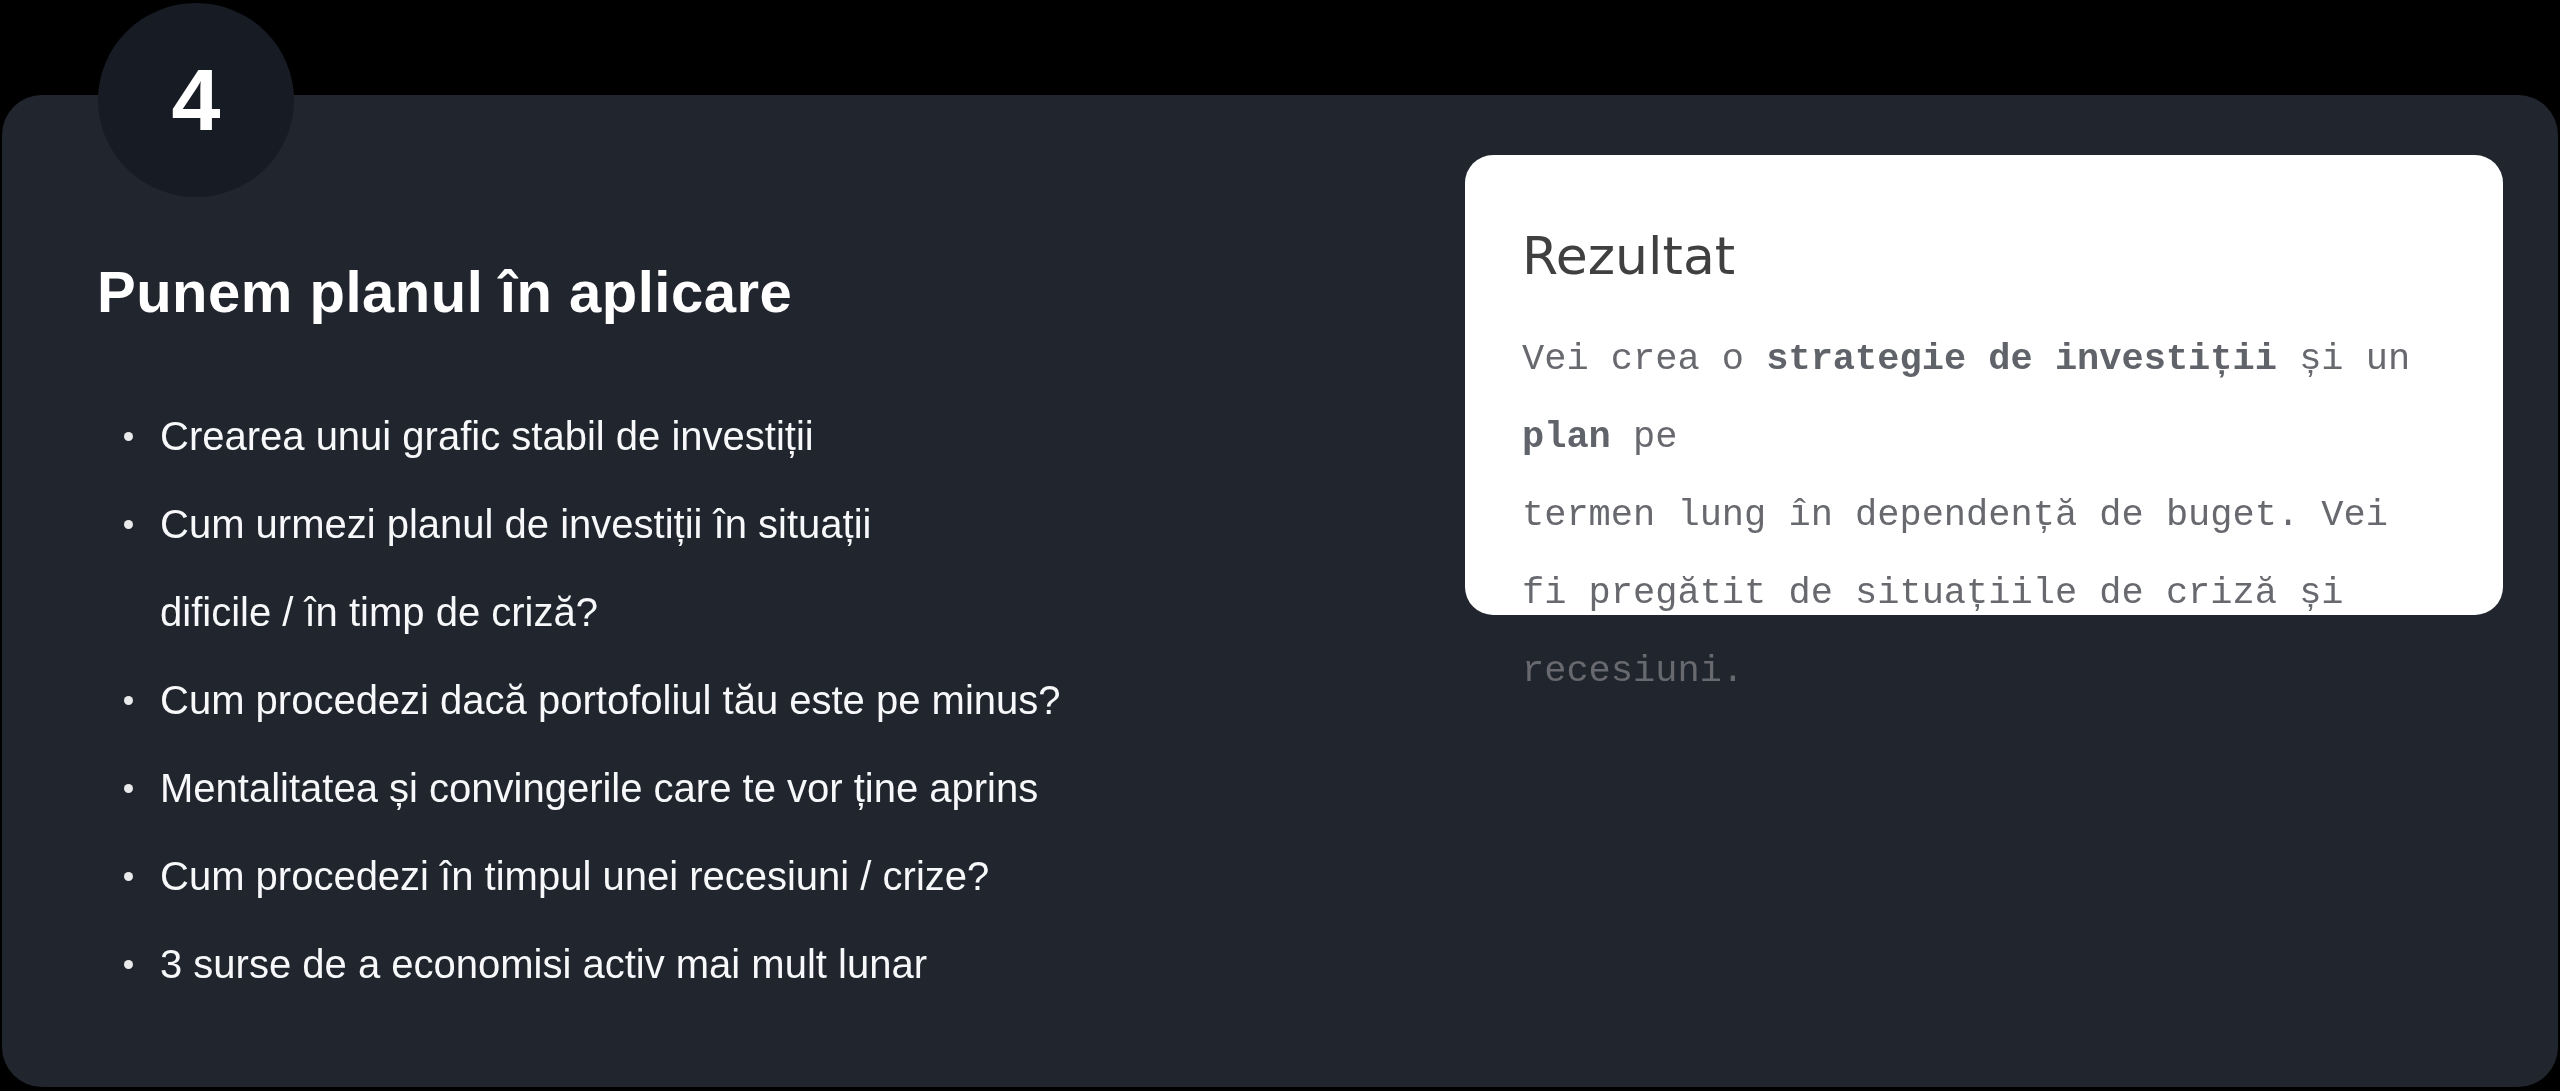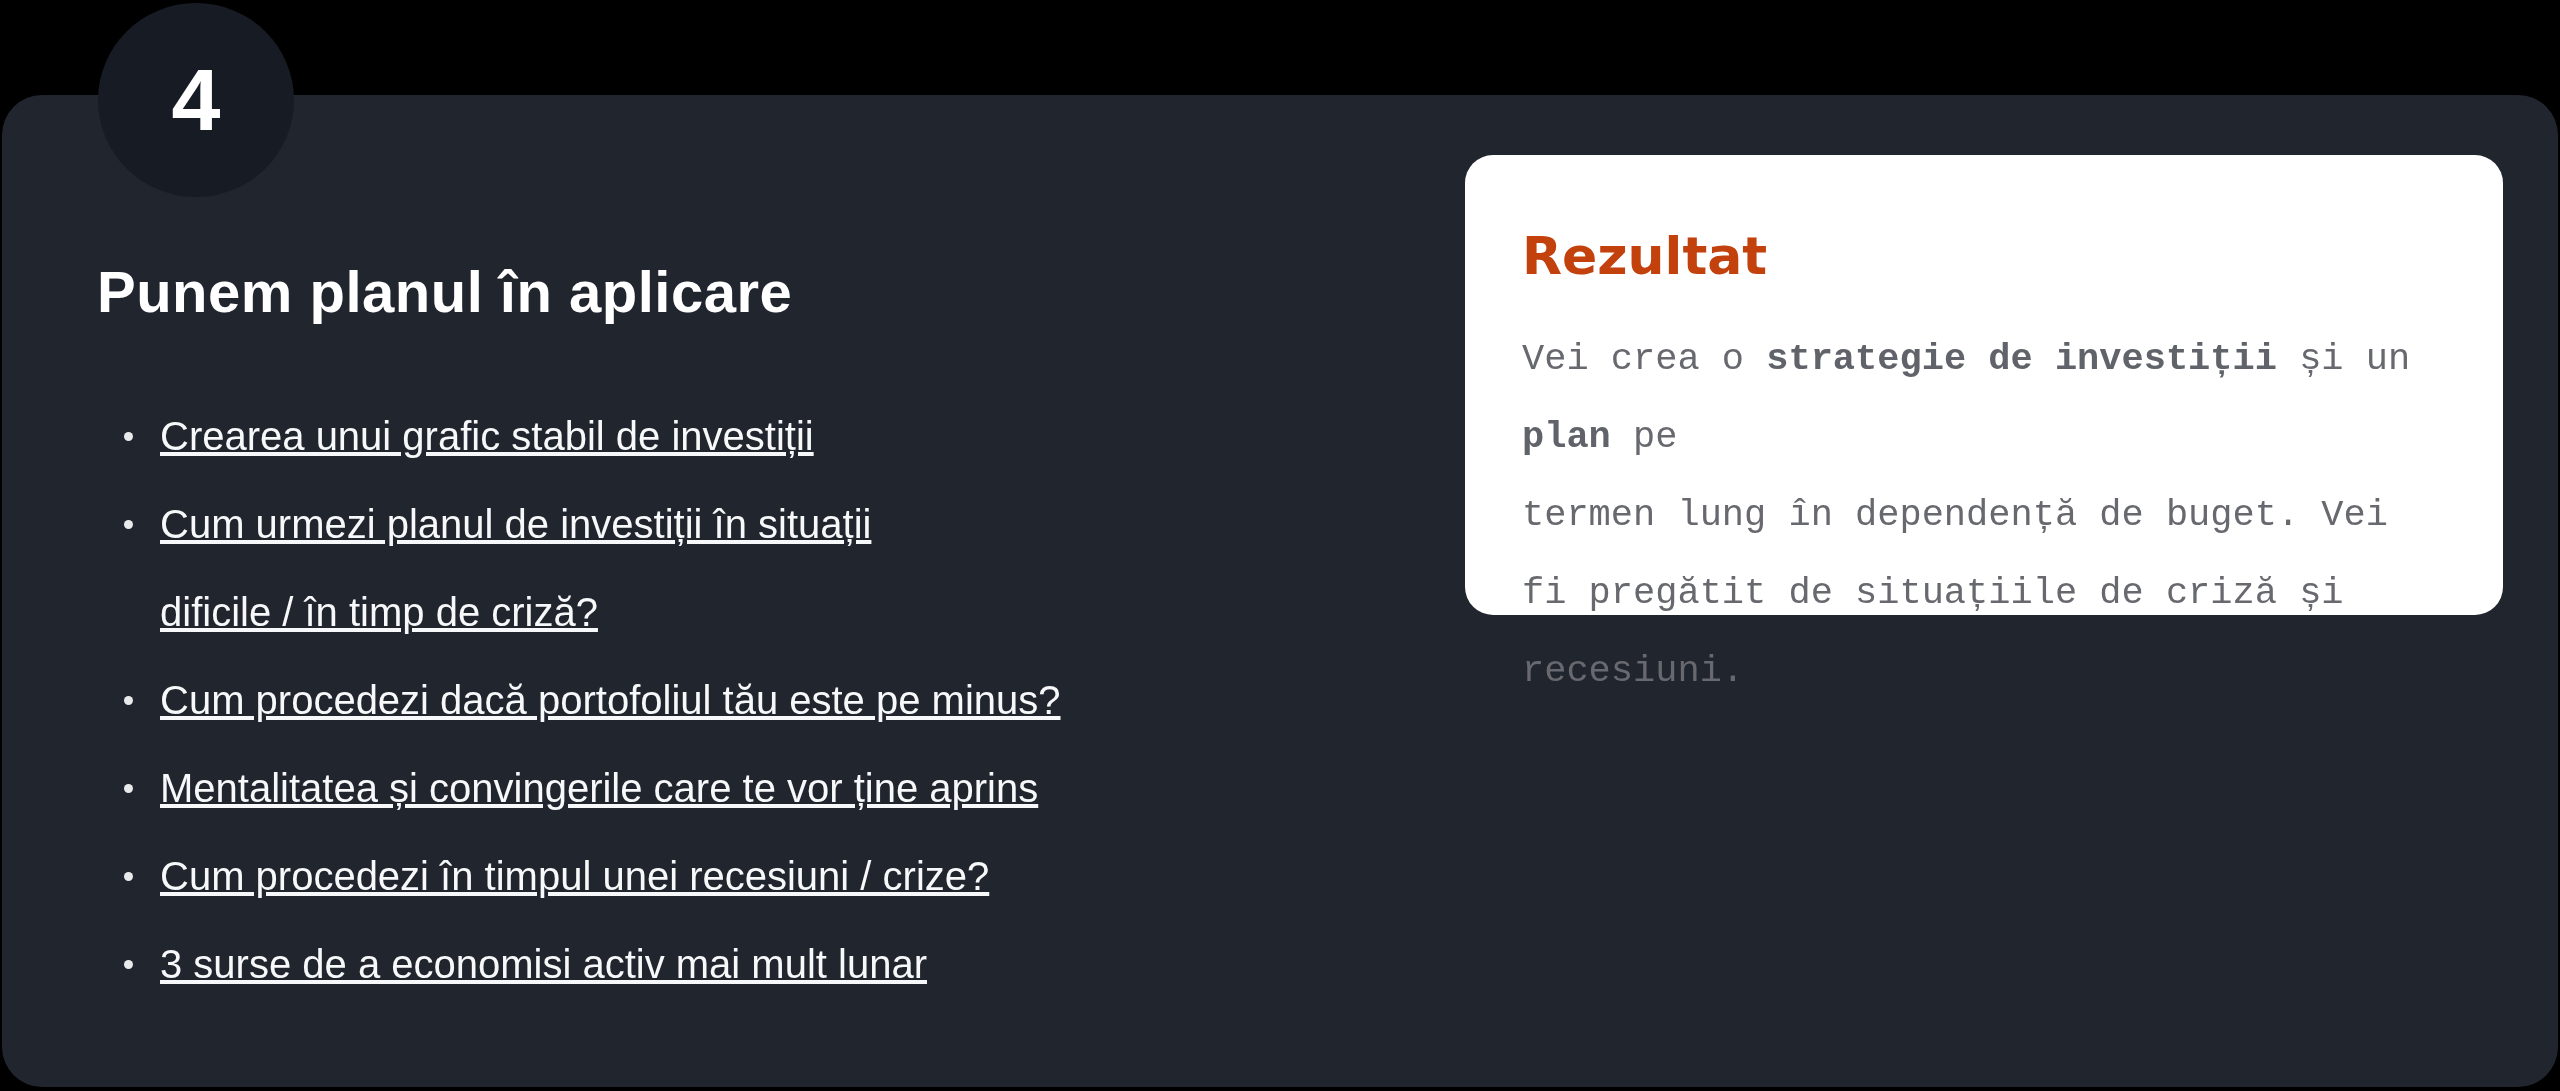--- a/index.html
+++ b/index.html
@@ -67,37 +67,36 @@
     width: 9px; height: 9px;
     border-radius: 50%;
     background: #e8eaec;
   }
   .bullet-text {
     color: #f7f8f9;
     font-size: 40px;
     font-weight: 400;
     line-height: 88px;
     white-space: pre-line;
-    text-decoration: underline;
   }
 
   .result-card {
     position: absolute;
     left: 1465px; top: 155px;
     width: 1038px; height: 460px;
     background: #ffffff;
     border-radius: 28px;
     padding: 70px 57px 0 57px;
     z-index: 2;
   }
   .result-title {
-    color: #c2410c;
+    color: #404040;
     font-family: "DejaVu Sans", sans-serif;
     font-size: 52px;
-    font-weight: 700;
+    font-weight: 400;
     line-height: 62px;
     margin-bottom: 33px;
   }
   .result-paragraph {
     color: #67696f;
     font-family: Liberation Mono, monospace;
     font-size: 37px;
     font-weight: 400;
     line-height: 78px;
     white-space: pre-line;

